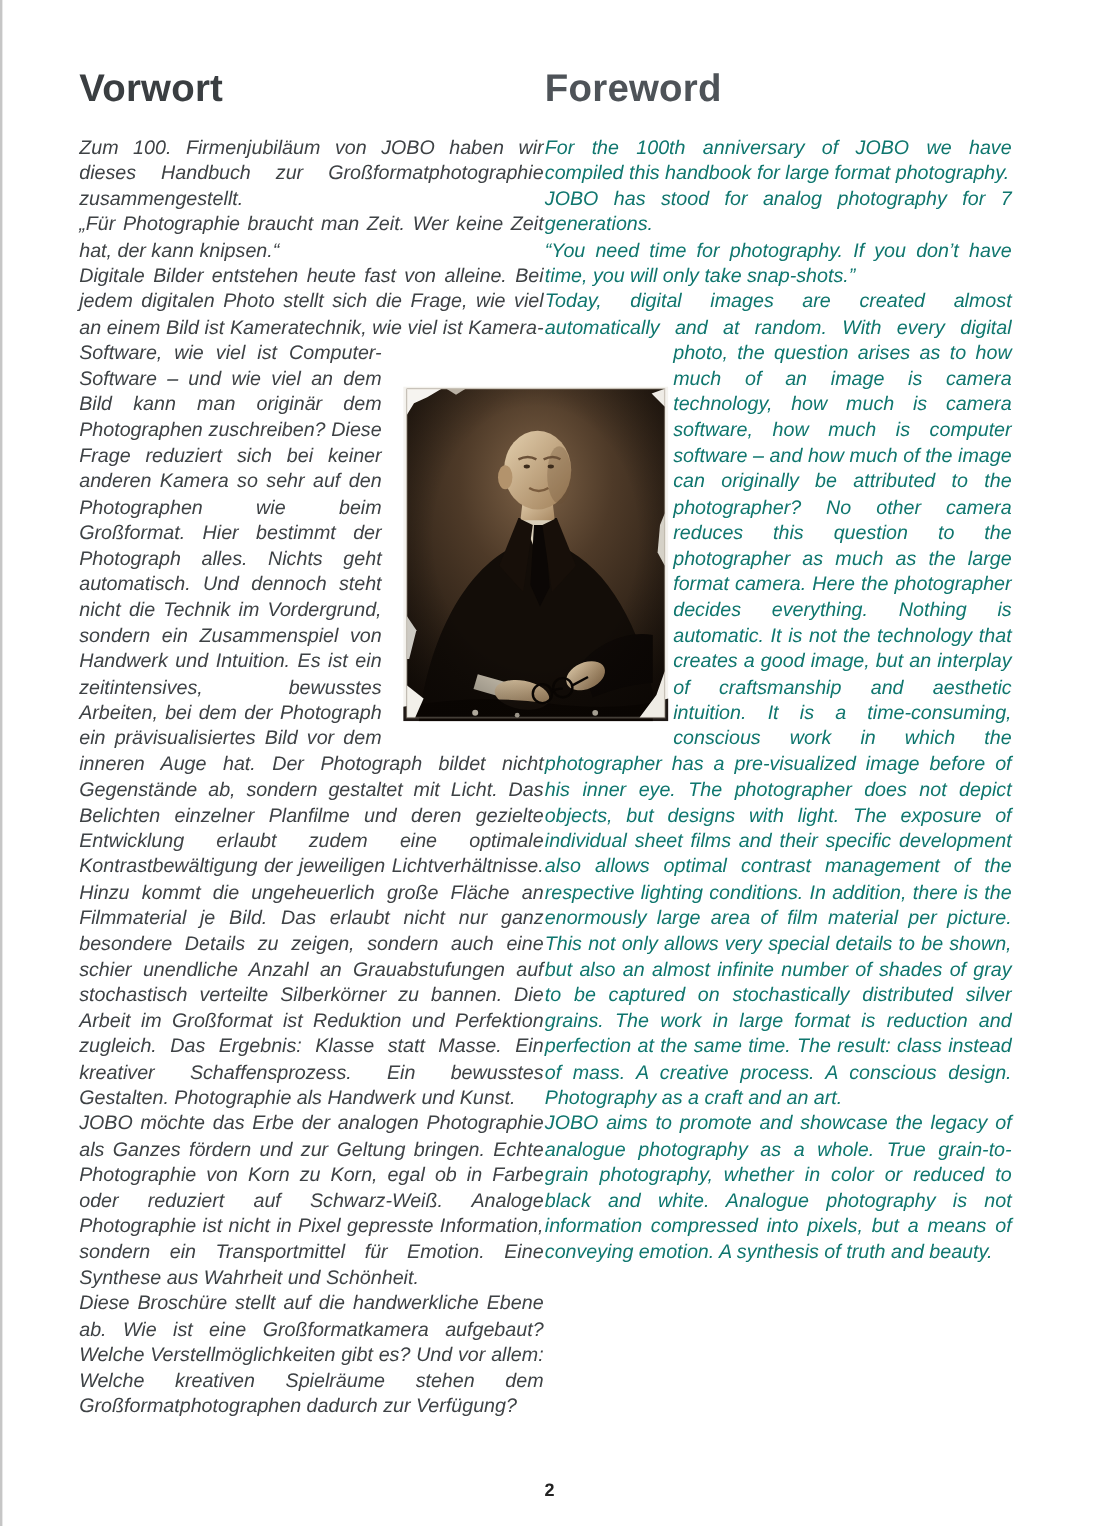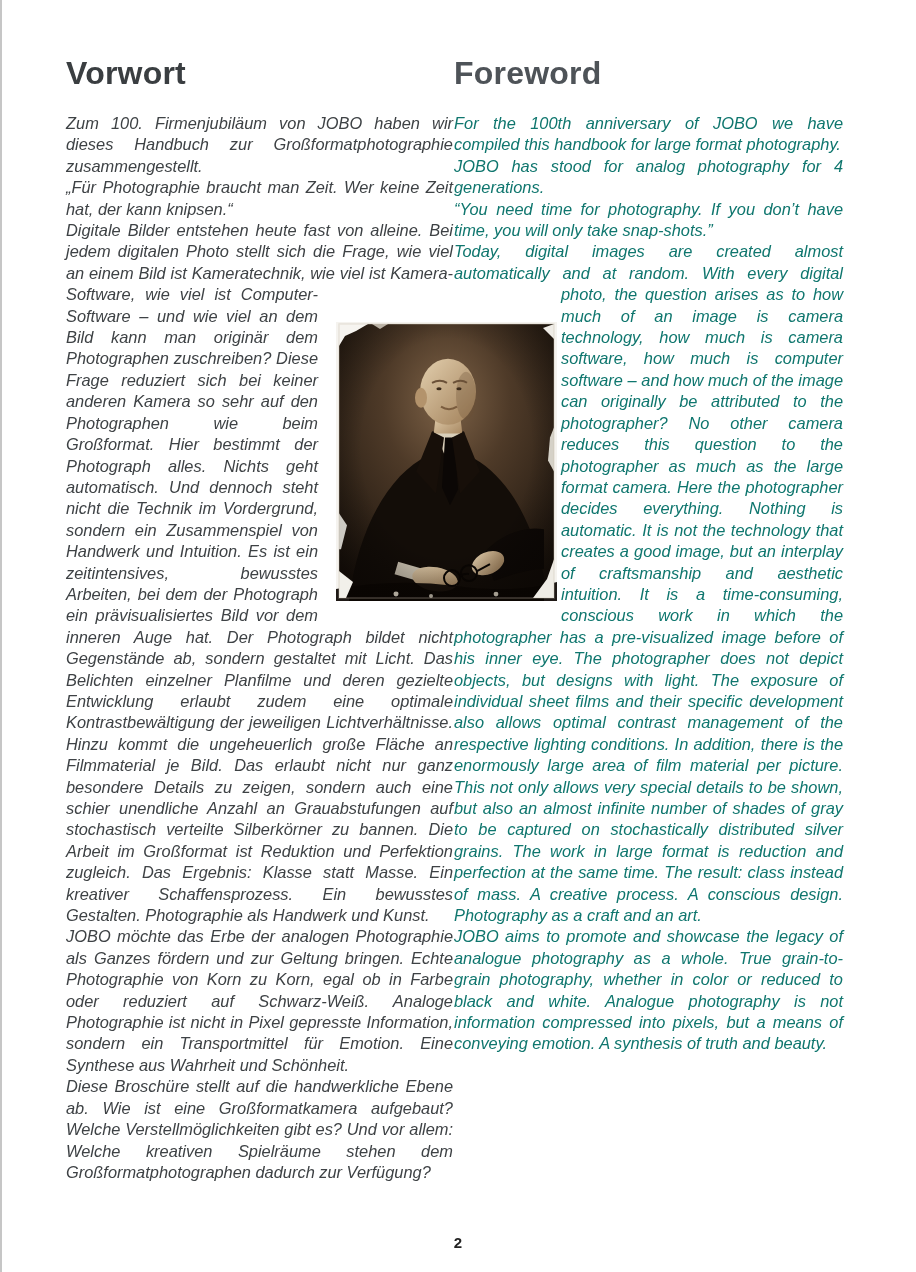--- a/index.html
+++ b/index.html
@@ -56,21 +56,21 @@
       <p>Diese Broschüre stellt auf die handwerkliche Ebene ab. Wie ist eine Großformatkamera aufgebaut? Welche Verstellmöglichkeiten gibt es? Und vor allem: Welche kreativen Spielräume stehen dem Großformatphotographen dadurch zur Verfügung?</p>
     </div>
   </section>
 
   <section class="col col-right">
     <h1>Foreword</h1>
     <div class="body" lang="en">
       <div class="push push-l"></div>
       <div class="cut cut-l"></div>
       <p>For the 100th anniversary of JOBO we have compiled this handbook for large format photography.</p>
-      <p>JOBO has stood for analog photography for 4 generations.</p>
+      <p>JOBO has stood for analog photography for 7 generations.</p>
       <p>“You need time for photography. If you don’t have time, you will only take snap-shots.”</p>
       <p>Today, digital images are created almost automatically and at random. With every digital photo, the question arises as to how much of an image is camera technology, how much is camera software, how much is computer software – and how much of the image can originally be attributed to the photographer? No other camera reduces this question to the photographer as much as the large format camera. Here the photographer decides everything. Nothing is automatic. It is not the technology that creates a good image, but an interplay of craftsmanship and aesthetic intuition. It is a time-consuming, conscious work in which the photographer has a pre-visualized image before of his inner eye. The photographer does not depict objects, but designs with light. The exposure of individual sheet films and their specific development also allows optimal contrast management of the respective lighting conditions. In addition, there is the enormously large area of film material per picture. This not only allows very special details to be shown, but also an almost infinite number of shades of gray to be captured on stochastically distributed silver grains. The work in large format is reduction and perfection at the same time. The result: class instead of mass. A creative process. A conscious design. Photography as a craft and an art.</p>
       <p>JOBO aims to promote and showcase the legacy of analogue photography as a whole. True grain-to-grain photography, whether in color or reduced to black and white. Analogue photography is not information compressed into pixels, but a means of conveying emotion. A synthesis of truth and beauty.</p>
     </div>
   </section>
 
   <figure class="photo">
     <svg viewBox="0 0 221 280" preserveAspectRatio="none">
       <defs>
         <radialGradient id="glow" cx="50%" cy="28%" r="78%">

